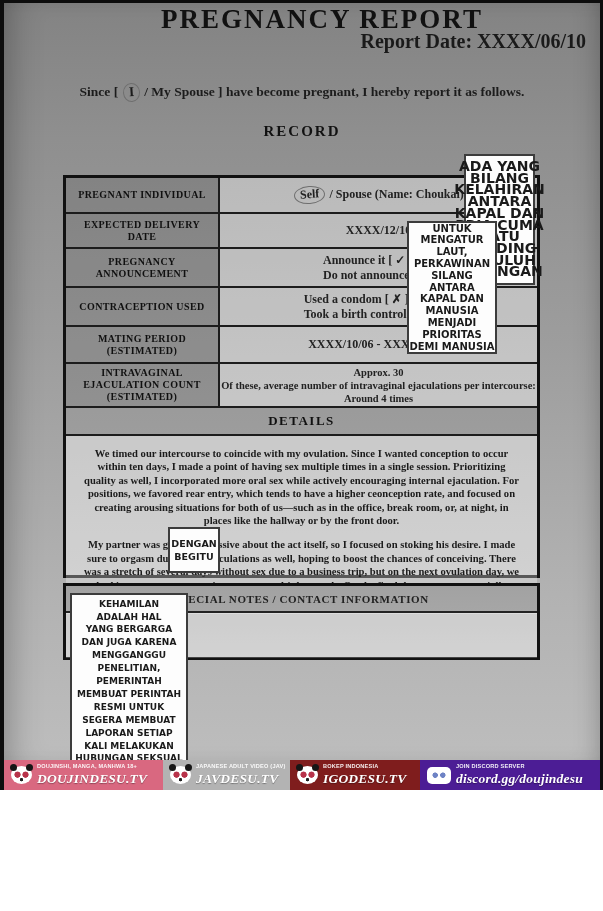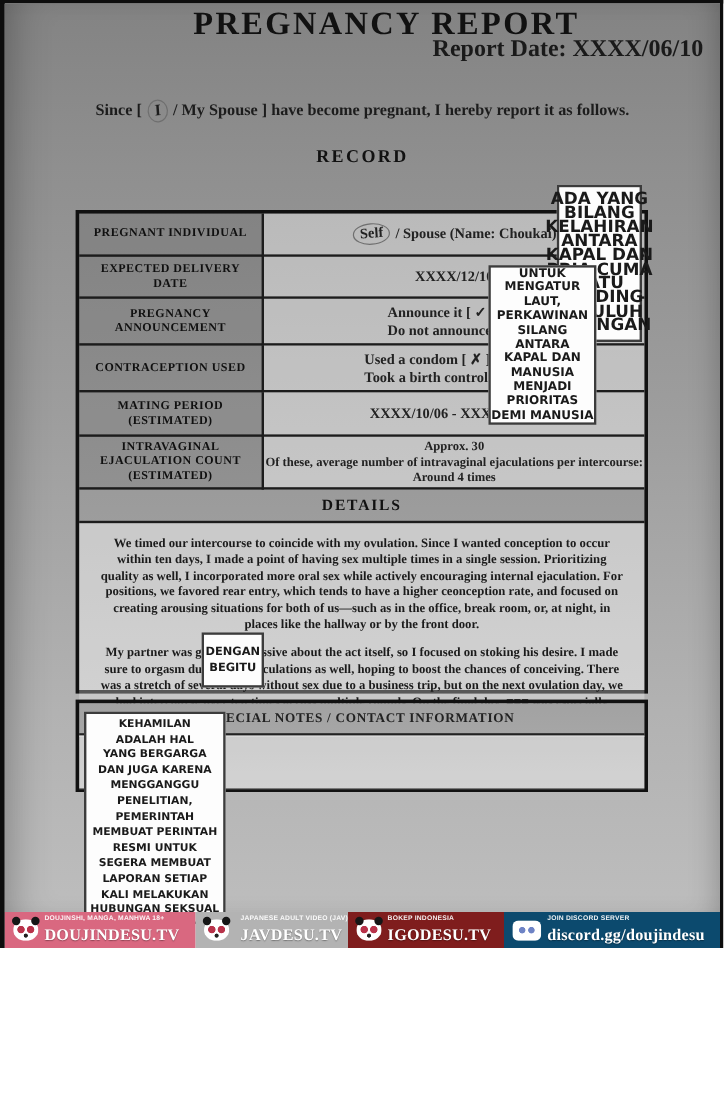--- a/index.html
+++ b/index.html
@@ -57,26 +57,26 @@
           font-family:"DejaVu Sans", sans-serif;font-weight:bold;color:#1a1a1a;
           white-space:pre-line;z-index:6;}
   .bubble-1{left:464px;top:114px;width:71px;height:131px;font-size:14px;line-height:11.7px;z-index:5;margin-top:40px;}
   .bubble-2{left:407px;top:221px;width:90px;height:133px;font-size:10px;line-height:11.8px;}
   .bubble-3{left:168px;top:527px;width:52px;height:46px;font-size:9.5px;line-height:13px;z-index:8;}
   .bubble-4{left:70px;top:593px;width:118px;height:177px;font-size:9px;line-height:12.9px;z-index:7;}
   
   .footer{position:absolute;left:4px;top:760px;width:596px;height:30px;display:flex;z-index:9;}
   .fseg{height:30px;display:flex;align-items:center;gap:5px;box-sizing:border-box;
         padding-left:7px;overflow:hidden;cursor:pointer;}
-  .fseg-1{width:159px;} .fseg-2{width:127px;justify-content:space-between;} .fseg-3{width:130px;} .fseg-4{width:180px;}
+  .fseg-1{width:159px;} .fseg-2{width:127px;} .fseg-3{width:130px;} .fseg-4{width:180px;}
   .ftext{display:flex;flex-direction:column;line-height:1;}
   .fsmall{font-family:"Liberation Sans", sans-serif;font-size:5.6px;font-weight:bold;
           color:#ffffff;letter-spacing:.2px;margin-bottom:2px;opacity:.92;}
   .fbig{font-family:"Liberation Serif", serif;font-size:13.5px;font-weight:bold;color:#ffffff;
-        letter-spacing:.2px;text-shadow:0 1px 1px rgba(0,0,0,.35);}
+        letter-spacing:.2px;text-shadow:0 1px 1px rgba(0,0,0,.35);font-style:italic;}
   .panda{position:relative;width:21px;height:18px;border-radius:50%;flex:0 0 auto;
          background:
            radial-gradient(circle at 31% 48%, #b8334a 2.8px, transparent 3.4px),
            radial-gradient(circle at 69% 48%, #b8334a 2.8px, transparent 3.4px),
            radial-gradient(circle at 50% 76%, #222 1.4px, transparent 2px),
            #fff;}
   .panda::before,.panda::after{content:"";position:absolute;width:7px;height:7px;border-radius:50%;
          background:#161616;top:-2px;}
   .panda::before{left:-1px;} .panda::after{right:-1px;}
   .disc-icon{width:24px;height:17px;border-radius:5px;flex:0 0 auto;
@@ -190,21 +190,21 @@
         <span class="fbig">JAVDESU.TV</span>
       </div>
     </div>
     <div class="fseg fseg-3" style="background: #7f1d1d;">
       <div class="panda"></div>
       <div class="ftext">
         <span class="fsmall">BOKEP INDONESIA</span>
         <span class="fbig">IGODESU.TV</span>
       </div>
     </div>
-    <div class="fseg fseg-4" style="background: #0c4a6e;">
+    <div class="fseg fseg-4" style="background: #4c1d95;">
       <div class="disc-icon"></div>
       <div class="ftext">
         <span class="fsmall">JOIN DISCORD SERVER</span>
         <span class="fbig">discord.gg/doujindesu</span>
       </div>
     </div>
   </div>
 
 </div>
 

